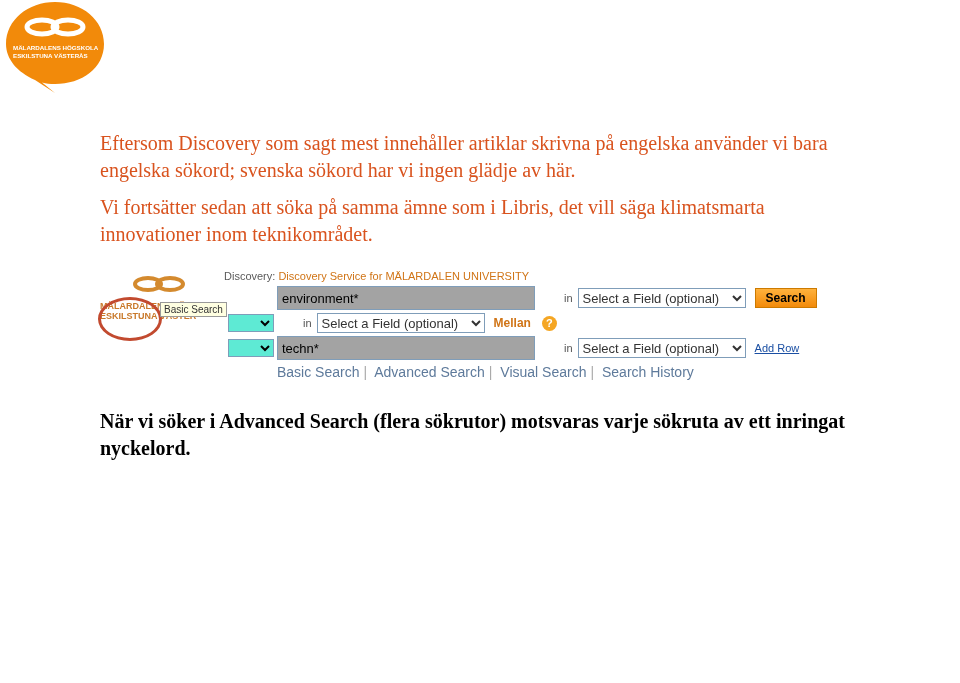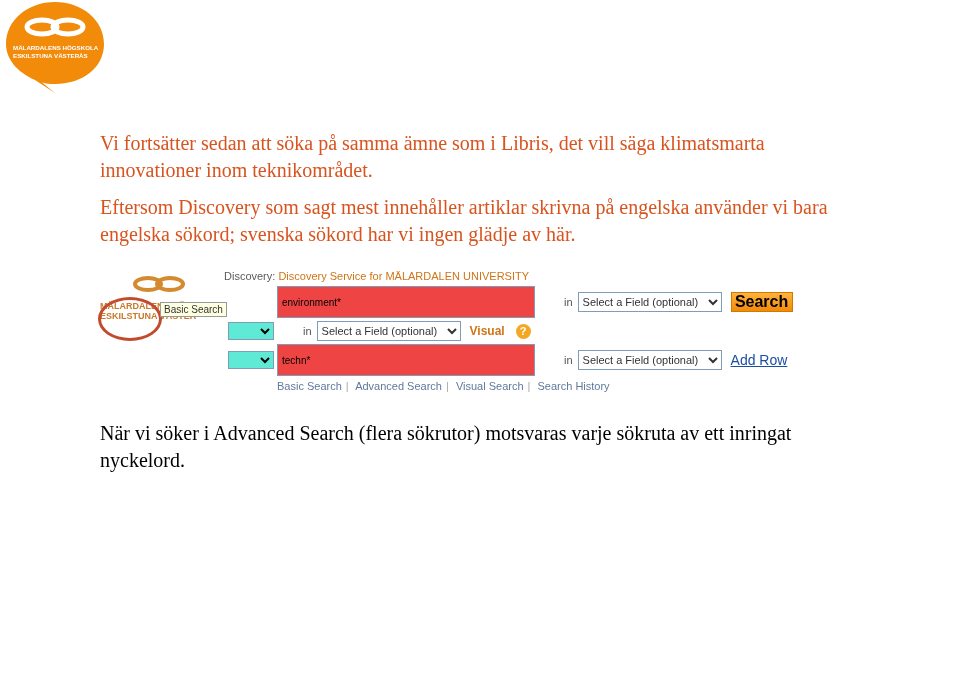--- a/index.html
+++ b/index.html
@@ -25,21 +25,21 @@
   .content {
     padding: 130px 90px 0 100px;
   }
 
   .para {
     font-size: 20px;
     line-height: 1.35;
     color: #d9531e;
     margin-bottom: 10px;
   }
-  .para.black { color: #000; }
+  .para.black { color: #000; font-weight: bold; }
   .para em { font-style: italic; }
 
   
   .search-shot {
     margin: 22px 0 28px 0;
     font-family: Verdana, Arial, sans-serif;
     font-size: 11px;
     color: #333;
     position: relative;
     width: 760px;
@@ -102,47 +102,47 @@
     left: -64px;
     top: 16px;
     font-size: 10px;
     border: 1px solid #999;
     background: #ffffe1;
     padding: 1px 3px;
     z-index: 5;
   }
   .sh-term {
     width: 258px;
-    height: 32px;
+    height: 24px;
     border: 1px solid #7f9db9;
-    font-size: 10px;
+    font-size: 13px;
     padding: 1px 4px;
     color: #000;
-    background: #ef4444;
+    background: #a3a3a3;
   }
   .sh-in {
     font-size: 11px;
     color: #555;
     padding: 0 2px 0 6px;
     margin-left: 20px;
   }
   .sh-field {
-    width: 144px;
+    width: 168px;
     height: 20px;
     border: 1px solid #7f9db9;
-    font-size: 11px;
+    font-size: 13px;
     background: #fff;
     color: #333;
   }
   .sh-btn {
     background: #f5a623;
     background: linear-gradient(#ffb23d,#f28a0a);
     color: #000;
     font-weight: bold;
-    font-size: 16px;
+    font-size: 12px;
     border: 1px solid #cc7a00;
     width: 62px;
     height: 20px;
     cursor: pointer;
     margin-left: 6px;
   }
   .sh-clear {
     color: #d07416;
     font-weight: bold;
     font-size: 12px;
@@ -156,30 +156,30 @@
     border-radius: 50%;
     background: #f5a623;
     color: #fff;
     font-size: 11px;
     font-weight: bold;
     align-items: center;
     justify-content: center;
     margin-left: 8px;
   }
   .sh-addrow {
-    font-size: 14px;
+    font-size: 11px;
     color: #1a4fa3;
     text-decoration: underline;
     margin-left: 6px;
     cursor: pointer;
   }
   .sh-links {
     margin-top: 4px;
     margin-left: 53px;
-    font-size: 11px;
+    font-size: 14px;
     color: #5e7a9b;
   }
   .sh-links span {
     color: #5e7a9b;
   }
   .sh-links .sep { padding: 0 4px; color: #aaa; }
 
   
   .red-circle {
     position: absolute;
@@ -199,22 +199,22 @@
     <path d="M55 2 C82 2 104 20 104 44 C104 68 82 84 55 84 C50 84 46 83.5 42 82.5 L55 93 L35 80 C17 72 6 59 6 44 C6 20 28 2 55 2 Z" fill="#f28a0a"></path>
     <ellipse cx="42" cy="27" rx="15" ry="7" fill="none" stroke="#fff" stroke-width="5"></ellipse>
     <ellipse cx="68" cy="27" rx="15" ry="7" fill="none" stroke="#fff" stroke-width="5"></ellipse>
     <text x="13" y="50" font-family="Arial" font-size="6.2" font-weight="bold" fill="#fff">MÄLARDALENS HÖGSKOLA</text>
     <text x="13" y="58" font-family="Arial" font-size="6.2" font-weight="bold" fill="#fff">ESKILSTUNA VÄSTERÅS</text>
   </svg>
 </div>
 
 <div class="content">
 
+  <p class="para">Eftersom Discovery som sagt mest innehåller artiklar skrivna på engelska använder vi bara engelska sökord; svenska sökord har vi ingen glädje av här.</p>
   <p class="para">Vi fortsätter sedan att söka på samma ämne som i Libris, det vill säga klimatsmarta innovationer inom teknikområdet.</p>
-  <p class="para">Eftersom Discovery som sagt mest innehåller artiklar skrivna på engelska använder vi bara engelska sökord; svenska sökord har vi ingen glädje av här.</p>
 
   <div class="search-shot">
     <div class="sh-header">
       <div class="sh-logo">
         <svg class="sh-eye" viewBox="0 0 58 28">
           <ellipse cx="18" cy="14" rx="13" ry="6" fill="none" stroke="#d48a2e" stroke-width="4"></ellipse>
           <ellipse cx="40" cy="14" rx="13" ry="6" fill="none" stroke="#d48a2e" stroke-width="4"></ellipse>
         </svg>
         <div class="sh-text">
           <span>MÄLARDALENS HÖGS</span><br>
@@ -242,21 +242,21 @@
         <div class="sh-row">
           <div class="sh-and">
             <select>
               <option>AND</option>
             </select>
           </div>
           <span class="sh-in">in</span>
           <select class="sh-field">
             <option>Select a Field (optional)</option>
           </select>
-          <a class="sh-clear">Visual</a>
+          <a class="sh-clear">Mellan</a>
           <span class="sh-help">?</span>
         </div>
 
         <div class="sh-row">
           <div class="sh-and">
             <select>
               <option>AND</option>
             </select>
           </div>
           <input class="sh-term" value="techn*" style="">

